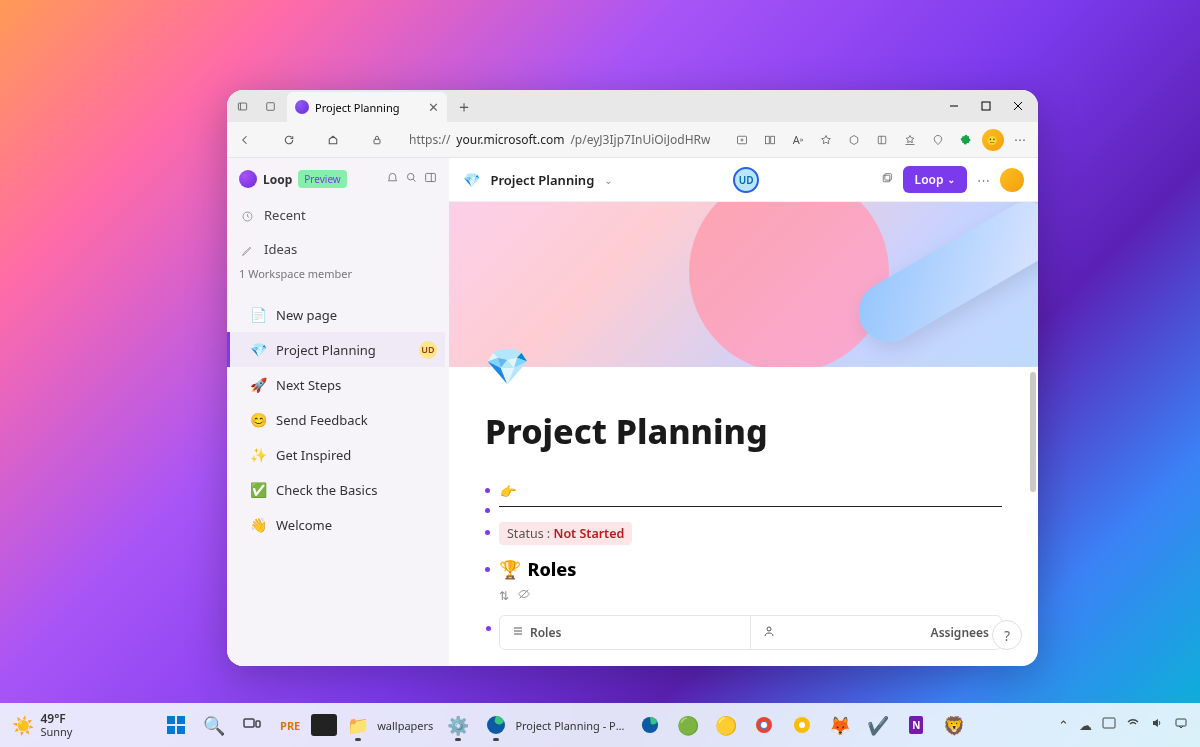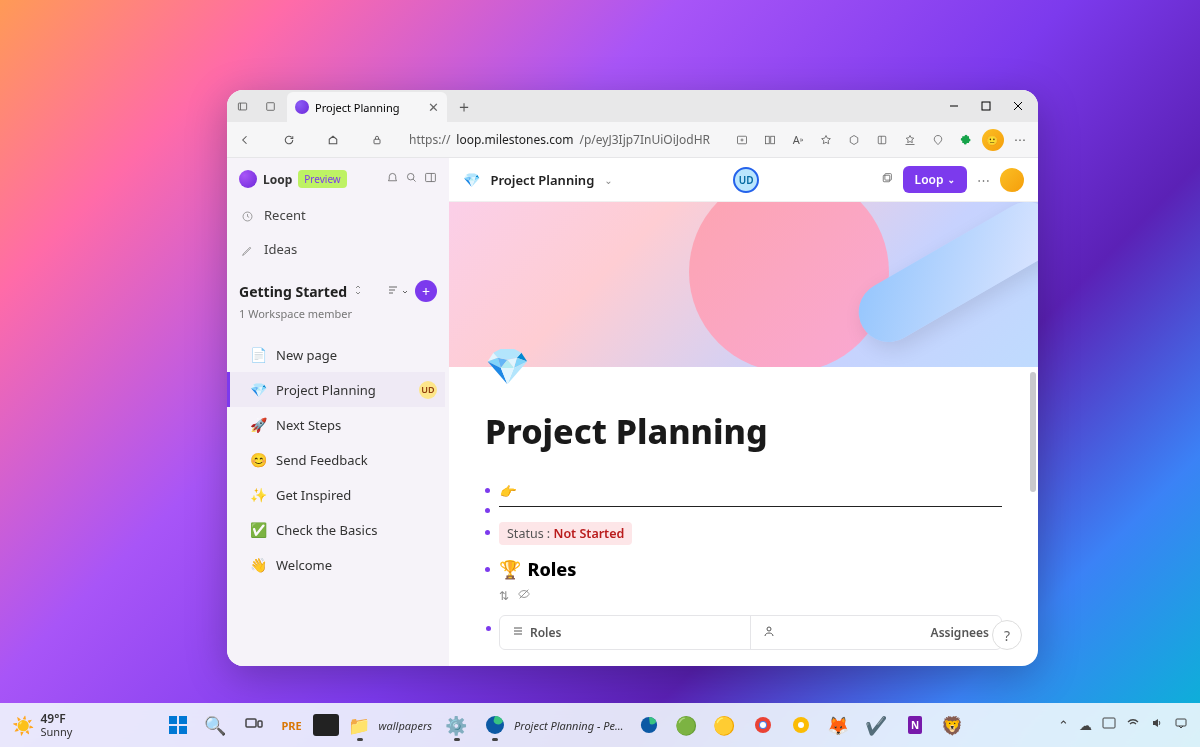--- a/index.html
+++ b/index.html
@@ -21,21 +21,21 @@
 .url-host { color: #222; }
 .addr-right { display: flex; gap: 4px; align-items: center; }
 .avatar-sm { width: 22px; height: 22px; border-radius: 50%; background: linear-gradient(135deg,#fbbf24,#f59e0b); display:flex; align-items:center; justify-content:center; font-size:10px; }
 
 
 .app { flex: 1; display: flex; overflow: hidden; }
 .sidebar { width: 222px; background: #f6f3f9; display: flex; flex-direction: column; padding: 10px 0; font-size: 13px; }
 .sb-brand { display: flex; align-items: center; gap: 6px; padding: 2px 12px 10px; }
 .sb-logo { width: 18px; height: 18px; background: radial-gradient(circle at 30% 30%, #a855f7, #6d28d9); border-radius: 50%; position:relative;}
 .sb-brand-name { font-weight: 700; font-size: 12px; color: #333; }
-.sb-badge { font-size: 10px; background: #bef264; color: #7c3aed; padding: 2px 6px; border-radius: 4px; }
+.sb-badge { font-size: 10px; background: #86efac; color: #7c3aed; padding: 2px 6px; border-radius: 4px; }
 .sb-brand-icons { margin-left: auto; display: flex; gap: 6px; color: #666; }
 .sb-top-item { padding: 8px 14px; display: flex; align-items: center; gap: 10px; color: #444; }
 .sb-top-item .ic { color: #888; }
 .sb-ws { padding: 14px 12px 4px; display: flex; align-items: center; gap: 6px; }
 .sb-ws-title { font-weight: 700; font-size: 14px; color: #222; }
 .sb-ws-sub { padding: 0 12px 10px; font-size: 11px; color: #777; }
 .sb-ws-right { margin-left: auto; display: flex; gap: 6px; align-items: center; }
 .sb-add { width: 22px; height: 22px; background: #7c3aed; color: #fff; border-radius: 50%; display: flex; align-items: center; justify-content: center; font-size: 14px; }
 .sb-filter { color: #666; }
 .sb-list { padding-top: 6px; }
@@ -81,21 +81,21 @@
 
 
 .taskbar { position: absolute; left: 0; bottom: 0; width: 1200px; height: 44px; background: rgba(241, 247, 253, 0.90); backdrop-filter: blur(10px); display: flex; align-items: center; padding: 0 12px; gap: 6px; font-size: 11px; }
 .weather { display: flex; align-items: center; gap: 6px; color: #333; }
 .weather-icon { font-size: 18px; }
 .weather-txt { line-height: 1.1; }
 .weather-temp { font-weight: 600; font-size: 12px; }
 .tb-center { flex:1; display:flex; justify-content:center; gap:4px; align-items:center;}
 .tb-app { width: 34px; height: 34px; display: flex; align-items: center; justify-content: center; border-radius: 4px; font-size: 18px; position:relative;}
 .tb-app.active::after { content:""; position:absolute; bottom:1px; width:6px; height:3px; background:#444; border-radius:2px;}
-.tb-label { font-size: 11px; color:#333; margin-left:-2px; margin-right:4px; align-self:center; white-space:nowrap; max-width:110px; overflow:hidden; text-overflow:ellipsis;font-style:italic;}
+.tb-label { font-size: 11px; color:#333; margin-left:-2px; margin-right:4px; align-self:center; white-space:nowrap; max-width:110px; overflow:hidden; text-overflow:ellipsis;}
 .tray { display: flex; gap: 10px; align-items: center; color: #444; font-size: 13px; }
 .ic { width: 1em; height: 1em; display: inline-block; }
 </style>
 </head>
 <body>
 
 <div class="browser">
 
   <div class="titlebar">
     <div class="tb-icon">
@@ -153,21 +153,21 @@
         </svg>
       </div>
     <div class="addr-icon">
         <svg class="ic" viewBox="0 0 16 16" fill="none" stroke="currentColor" stroke-width="1.2">
           <rect x="4" y="7" width="8" height="6" rx="1"></rect>
           <path d="M6 7V5a2 2 0 1 1 4 0v2"></path>
         </svg>
       </div>
     <div class="url">
       <span>https://</span>
-        <span class="url-host">loop.milestones.com</span>
+        <span class="url-host">your.microsoft.com</span>
         <span>/p/eyJ3Ijp7InUiOiJodHRwczovL2hvbWUubWl...</span>
     </div>
     <div class="addr-right">
       <div class="addr-icon">
           <svg class="ic" viewBox="0 0 16 16" fill="none" stroke="currentColor">
             <rect x="2" y="3" width="12" height="10" rx="1"></rect>
             <path d="M8 6v4M6 8h4"></path>
           </svg>
         </div>
       <div class="addr-icon">
@@ -241,34 +241,20 @@
               <path d="M8 5v3l2 1"></path>
             </svg></span>
         <span>Recent</span>
       </div>
       <div class="sb-top-item">
         <span class="ic"><svg viewBox="0 0 16 16" fill="none" stroke="currentColor">
               <path d="M3 12l8-8 1 1-8 8-2 1z"></path>
             </svg></span>
         <span>Ideas</span>
       </div>
-      <div class="sb-ws">
-        <span class="sb-ws-title">Getting Started</span>
-        <span style="color:#888;"><svg width="10" height="12" viewBox="0 0 10 12" fill="none" stroke="currentColor">
-              <path d="M3 4l2-2 2 2M3 8l2 2 2-2"></path>
-            </svg></span>
-        <span class="sb-ws-right">
-          <span class="sb-filter"><svg width="16" height="12" viewBox="0 0 16 12" fill="none" stroke="currentColor">
-                <path d="M2 3h8M2 6h6M2 9h4"></path>
-              </svg><svg width="8" height="8" viewBox="0 0 8 8" fill="none" stroke="currentColor" style="margin-left:-2px;">
-                <path d="M2 3l2 2 2-2"></path>
-              </svg></span>
-          <span class="sb-add">+</span>
-        </span>
-      </div>
       <div class="sb-ws-sub">1 Workspace member</div>
       <div class="sb-list">
         <div class="sb-item">
           <span class="sb-item-emoji">📄</span>
           <span>New page</span>
         </div>
         <div class="sb-item active">
           <span class="sb-item-emoji">💎</span>
           <span>Project Planning</span>
           <span class="sb-item-avatar">UD</span>

